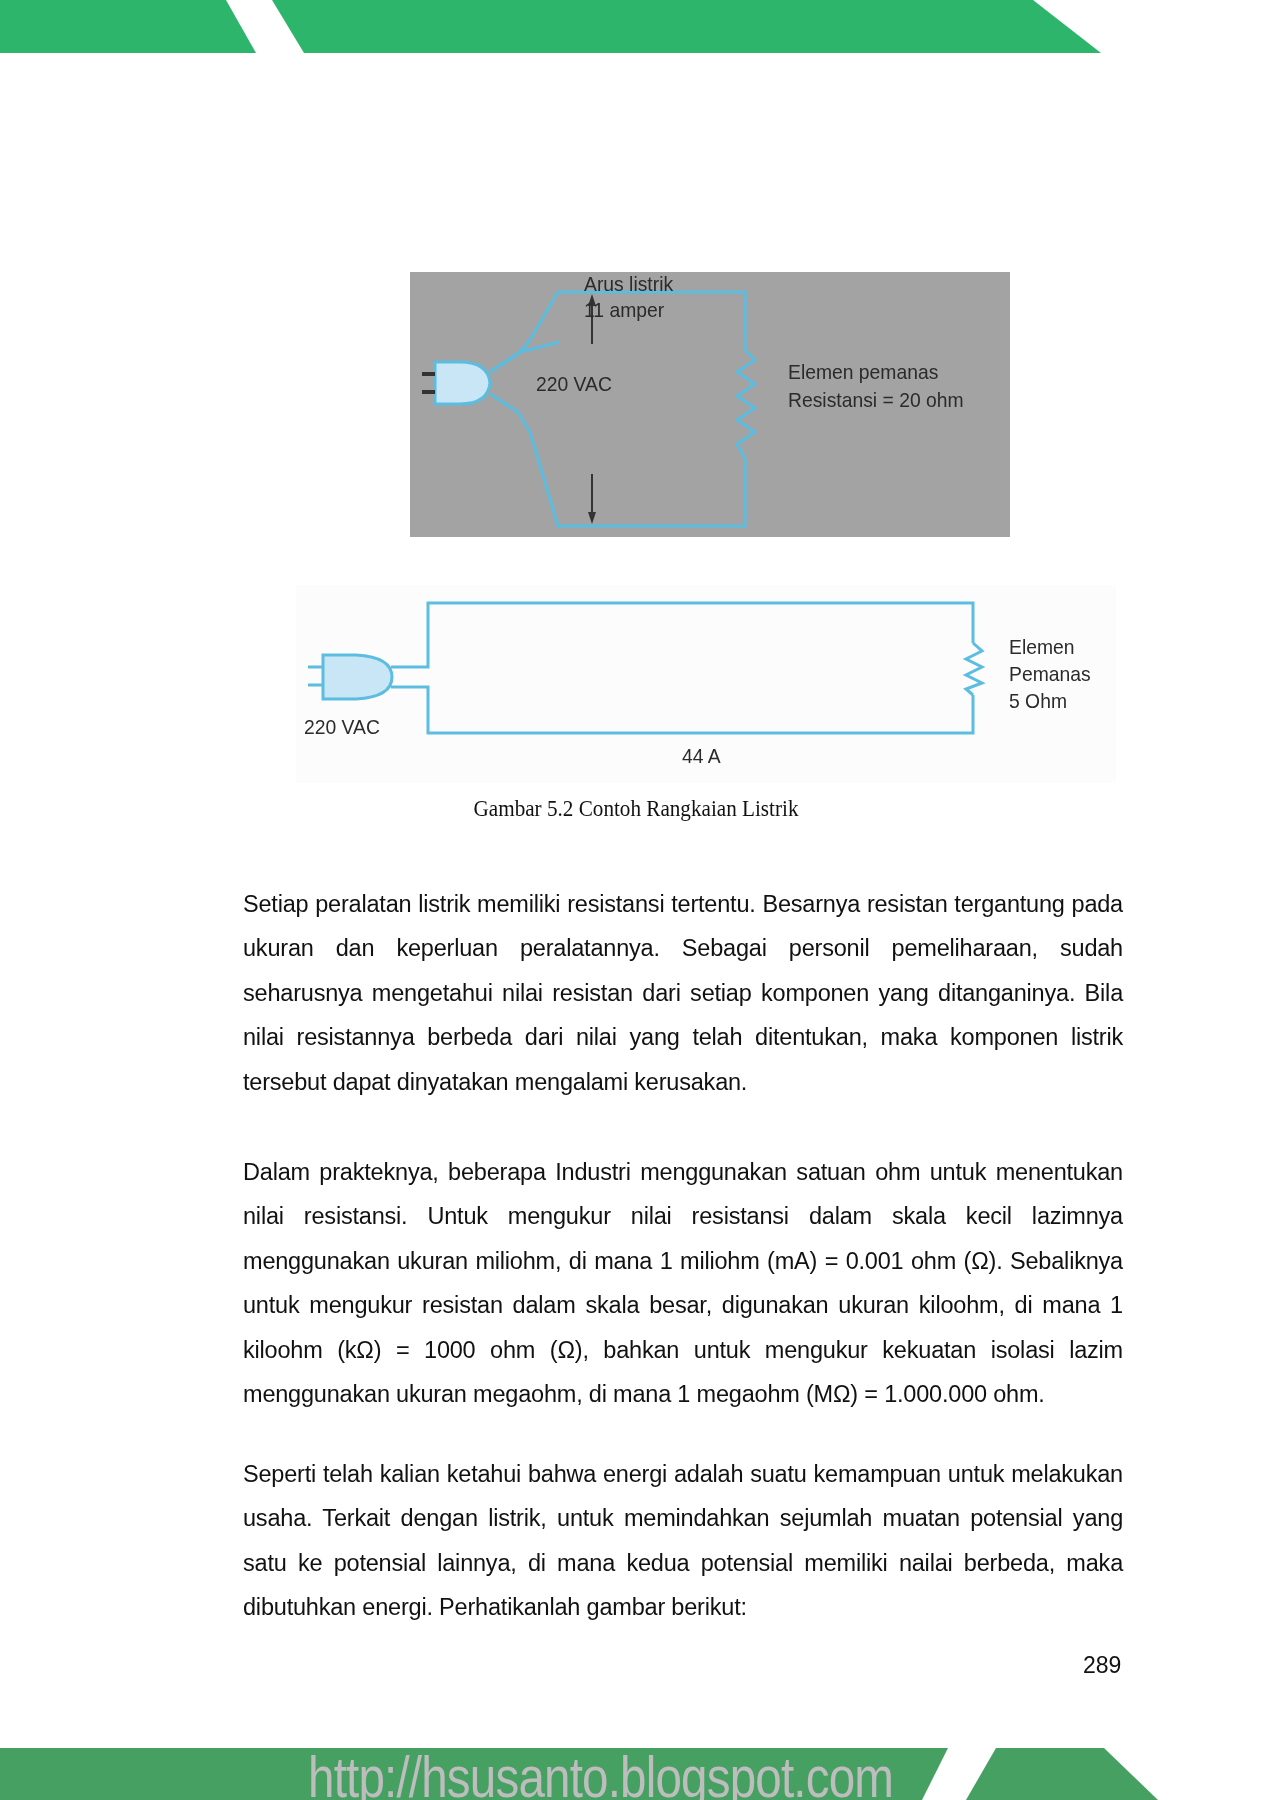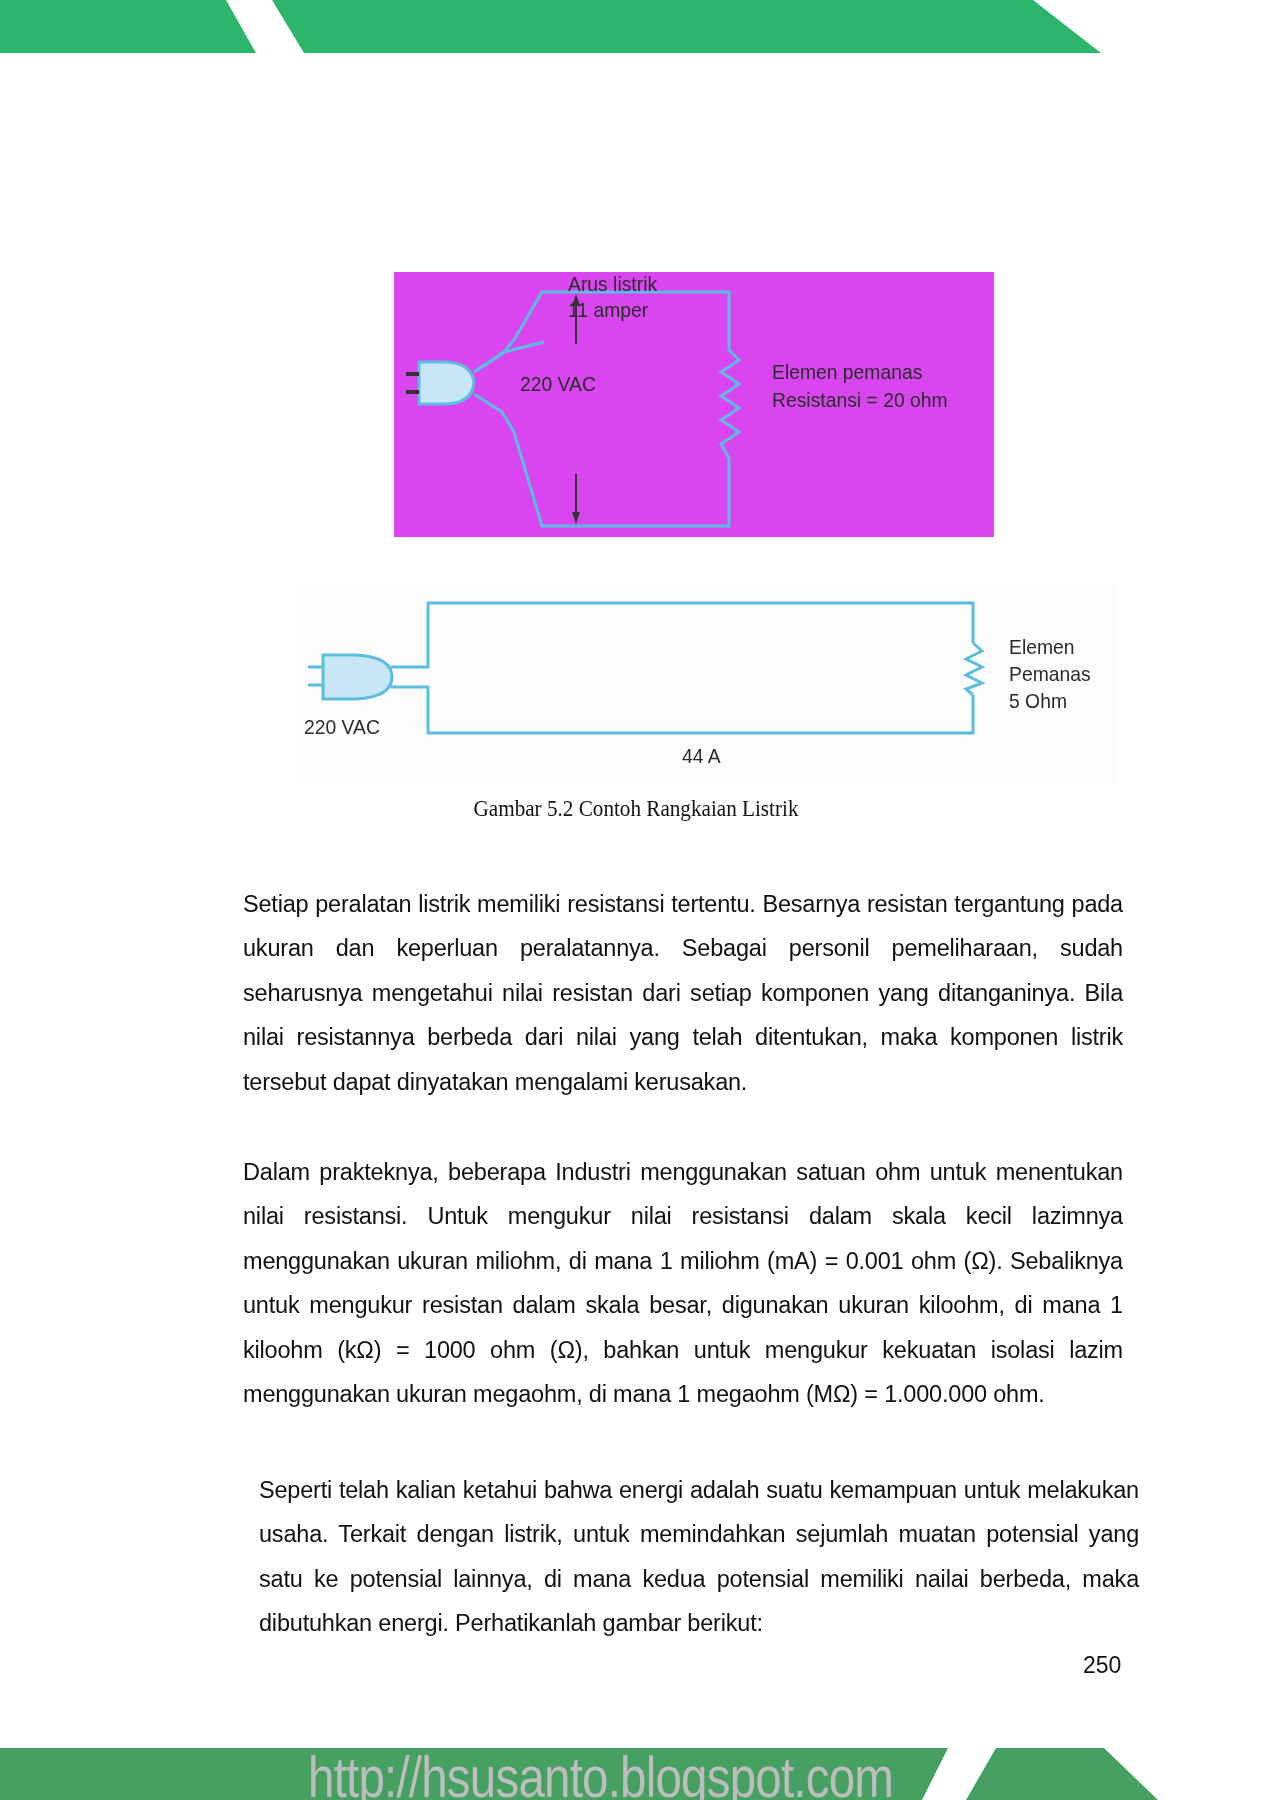--- a/index.html
+++ b/index.html
@@ -4,21 +4,21 @@
 <style>
   html, body { margin: 0; padding: 0; }
   body {
     width: 1272px; height: 1800px; position: relative; overflow: hidden;
     background: #ffffff;
   }
   .top-bar, .bottom-bar { position: absolute; left: 0; }
   .top-bar { top: 0; width: 1272px; height: 56px; }
   .bottom-bar { top: 1744px; width: 1272px; height: 56px; }
   .figure { position: absolute; }
-  .fig1 { left: 394px; top: 272px; width: 600px; height: 265px; background: #d946ef; text-decoration: underline; }
+  .fig1 { left: 410px; top: 272px; width: 600px; height: 265px; background: #a3a3a3; text-decoration: underline; }
   .fig2 { left: 296px; top: 585px; width: 820px; height: 198px; background: #fcfcfc; }
   .diag-label {
     position: absolute; font-family: "Liberation Sans", sans-serif;
     color: #2b2b2b; font-size: 21px; line-height: 28px; white-space: nowrap;
     transform: scaleX(0.92); transform-origin: left top;
   }
   .caption {
     position: absolute; top: 796px; left: 0; width: 1272px; text-align: center;
     font-family: "Liberation Serif", serif; font-size: 23px; color: #111;
     transform: scaleX(0.92);
@@ -89,22 +89,22 @@
   <span class="diag-label" style="left:386px;top:157px">44 A</span>
   <span class="diag-label" style="left:713px;top:48px">Elemen</span>
   <span class="diag-label" style="left:713px;top:75px">Pemanas</span>
   <span class="diag-label" style="left:713px;top:102px">5 Ohm</span>
 </div>
 
 <div class="caption">Gambar 5.2 Contoh Rangkaian Listrik</div>
 
 <p class="para p1" style="margin:0">Setiap peralatan listrik memiliki resistansi tertentu. Besarnya resistan tergantung pada ukuran dan keperluan peralatannya. Sebagai personil pemeliharaan, sudah seharusnya mengetahui nilai resistan dari setiap komponen yang ditanganinya. Bila nilai resistannya berbeda dari nilai yang telah ditentukan, maka komponen listrik tersebut dapat dinyatakan mengalami kerusakan.</p>
 <p class="para p2" style="margin:0">Dalam prakteknya, beberapa Industri menggunakan satuan ohm untuk menentukan nilai resistansi. Untuk mengukur nilai resistansi dalam skala kecil lazimnya menggunakan ukuran miliohm, di mana 1 miliohm (mA) = 0.001 ohm (Ω). Sebaliknya untuk mengukur resistan dalam skala besar, digunakan ukuran kiloohm, di mana 1 kiloohm (kΩ) = 1000 ohm (Ω), bahkan untuk mengukur kekuatan isolasi lazim menggunakan ukuran megaohm, di mana 1 megaohm (MΩ) = 1.000.000 ohm.</p>
-<p class="para p3" style="margin:16px">Seperti telah kalian ketahui bahwa energi adalah suatu kemampuan untuk melakukan usaha. Terkait dengan listrik, untuk memindahkan sejumlah muatan potensial yang satu ke potensial lainnya, di mana kedua potensial memiliki nailai berbeda, maka dibutuhkan energi. Perhatikanlah gambar berikut:</p>
+<p class="para p3" style="margin:0">Seperti telah kalian ketahui bahwa energi adalah suatu kemampuan untuk melakukan usaha. Terkait dengan listrik, untuk memindahkan sejumlah muatan potensial yang satu ke potensial lainnya, di mana kedua potensial memiliki nailai berbeda, maka dibutuhkan energi. Perhatikanlah gambar berikut:</p>
 
-<div class="page-number">250</div>
+<div class="page-number">289</div>
 
 <svg class="bottom-bar" viewBox="0 0 1272 56" width="1272" height="56">
   <polygon points="0,4 948,4 922,56 0,56" fill="#45a061"></polygon>
   <polygon points="996,4 1104,4 1158,56 966,56" fill="#45a061"></polygon>
 </svg>
 
 <div class="watermark">http://hsusanto.blogspot.com</div>
 
 </body></html>

